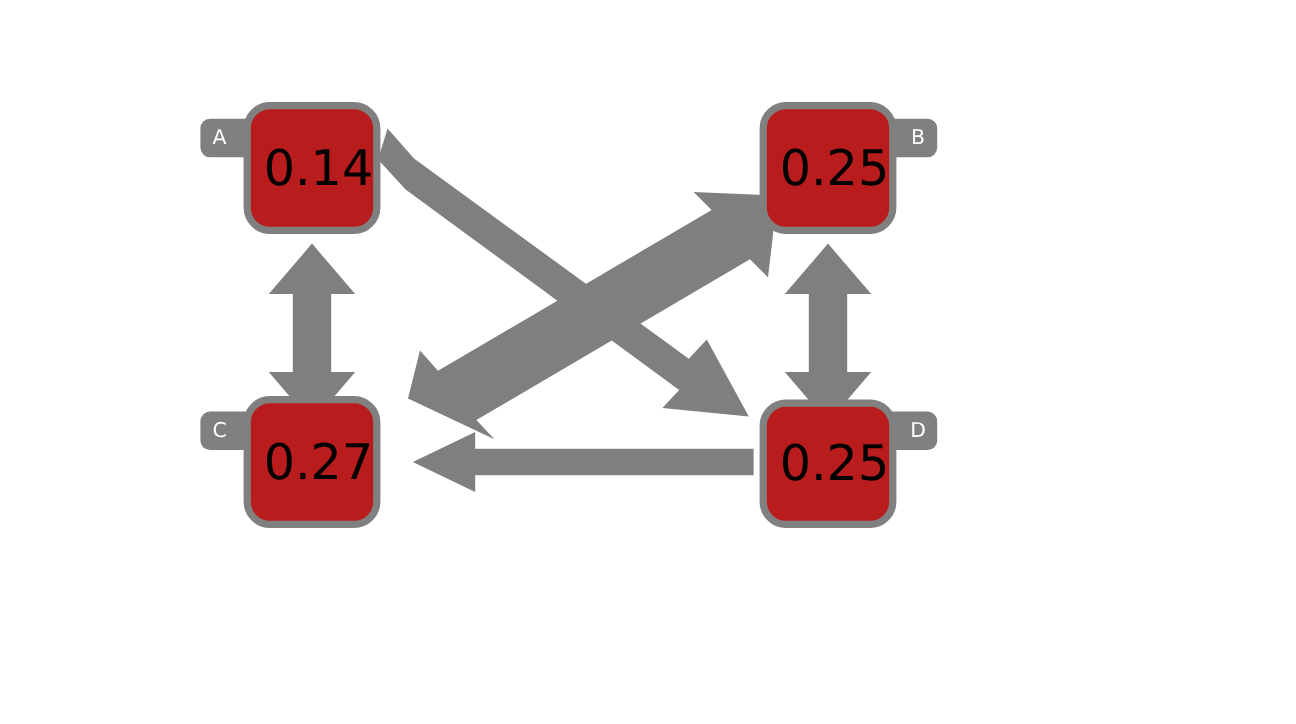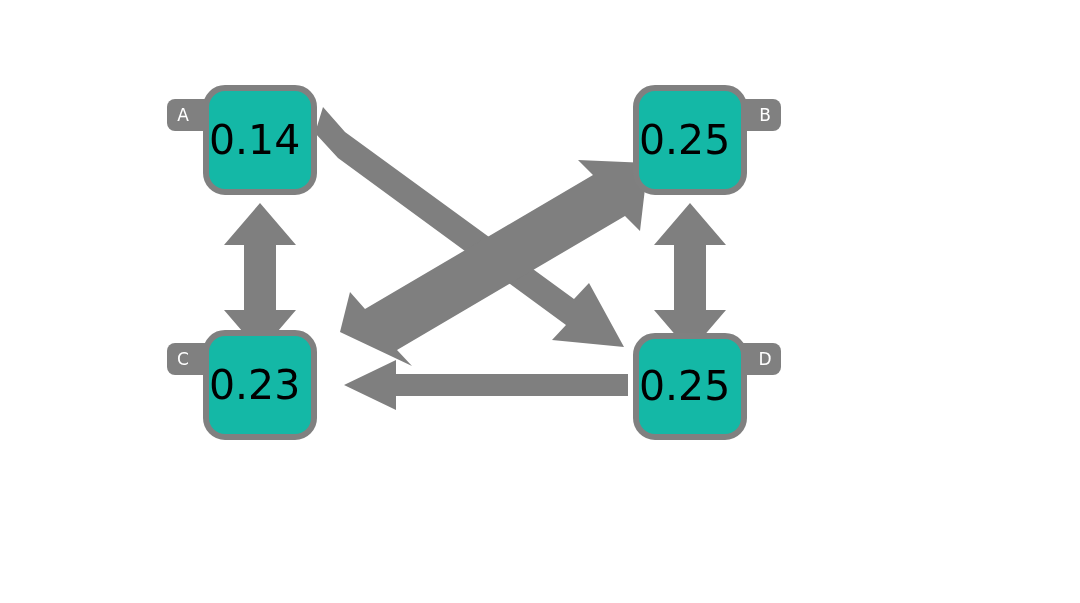--- a/index.html
+++ b/index.html
@@ -20,26 +20,26 @@
   #edge-layer {
     position: absolute;
     left: 0;
     top: 0;
     width: 1080px;
     height: 603px;
   }
   .node {
     position: absolute;
     box-sizing: border-box;
-    background: #14b8a6;
+    background: #b91c1c;
     border: 6px solid #808080;
     border-radius: 22px;
     display: flex;
     align-items: center;
-    justify-content: flex-start;
+    justify-content: flex-end;
     z-index: 5;
   }
   .node-value {
     font-family: "DejaVu Sans", sans-serif;
     font-size: 41px;
     color: #000000;
     line-height: 1;
     letter-spacing: 0px;
   }
   .node-tag {
@@ -117,21 +117,21 @@
     <span>B</span>
   </div>
   <div class="node" style="left:633px; top:85px; width:114px; height:110px;">
     <span class="node-value">0.25</span>
   </div>
 
   <div class="node-tag tag-left" style="left:167px; top:343px;">
     <span>C</span>
   </div>
   <div class="node" style="left:203px; top:330px; width:114px; height:110px;">
-    <span class="node-value">0.23</span>
+    <span class="node-value">0.27</span>
   </div>
 
   <div class="node-tag tag-right" style="left:741px; top:343px;">
     <span>D</span>
   </div>
   <div class="node" style="left:633px; top:333px; width:114px; height:107px;">
     <span class="node-value">0.25</span>
   </div>
 
 

